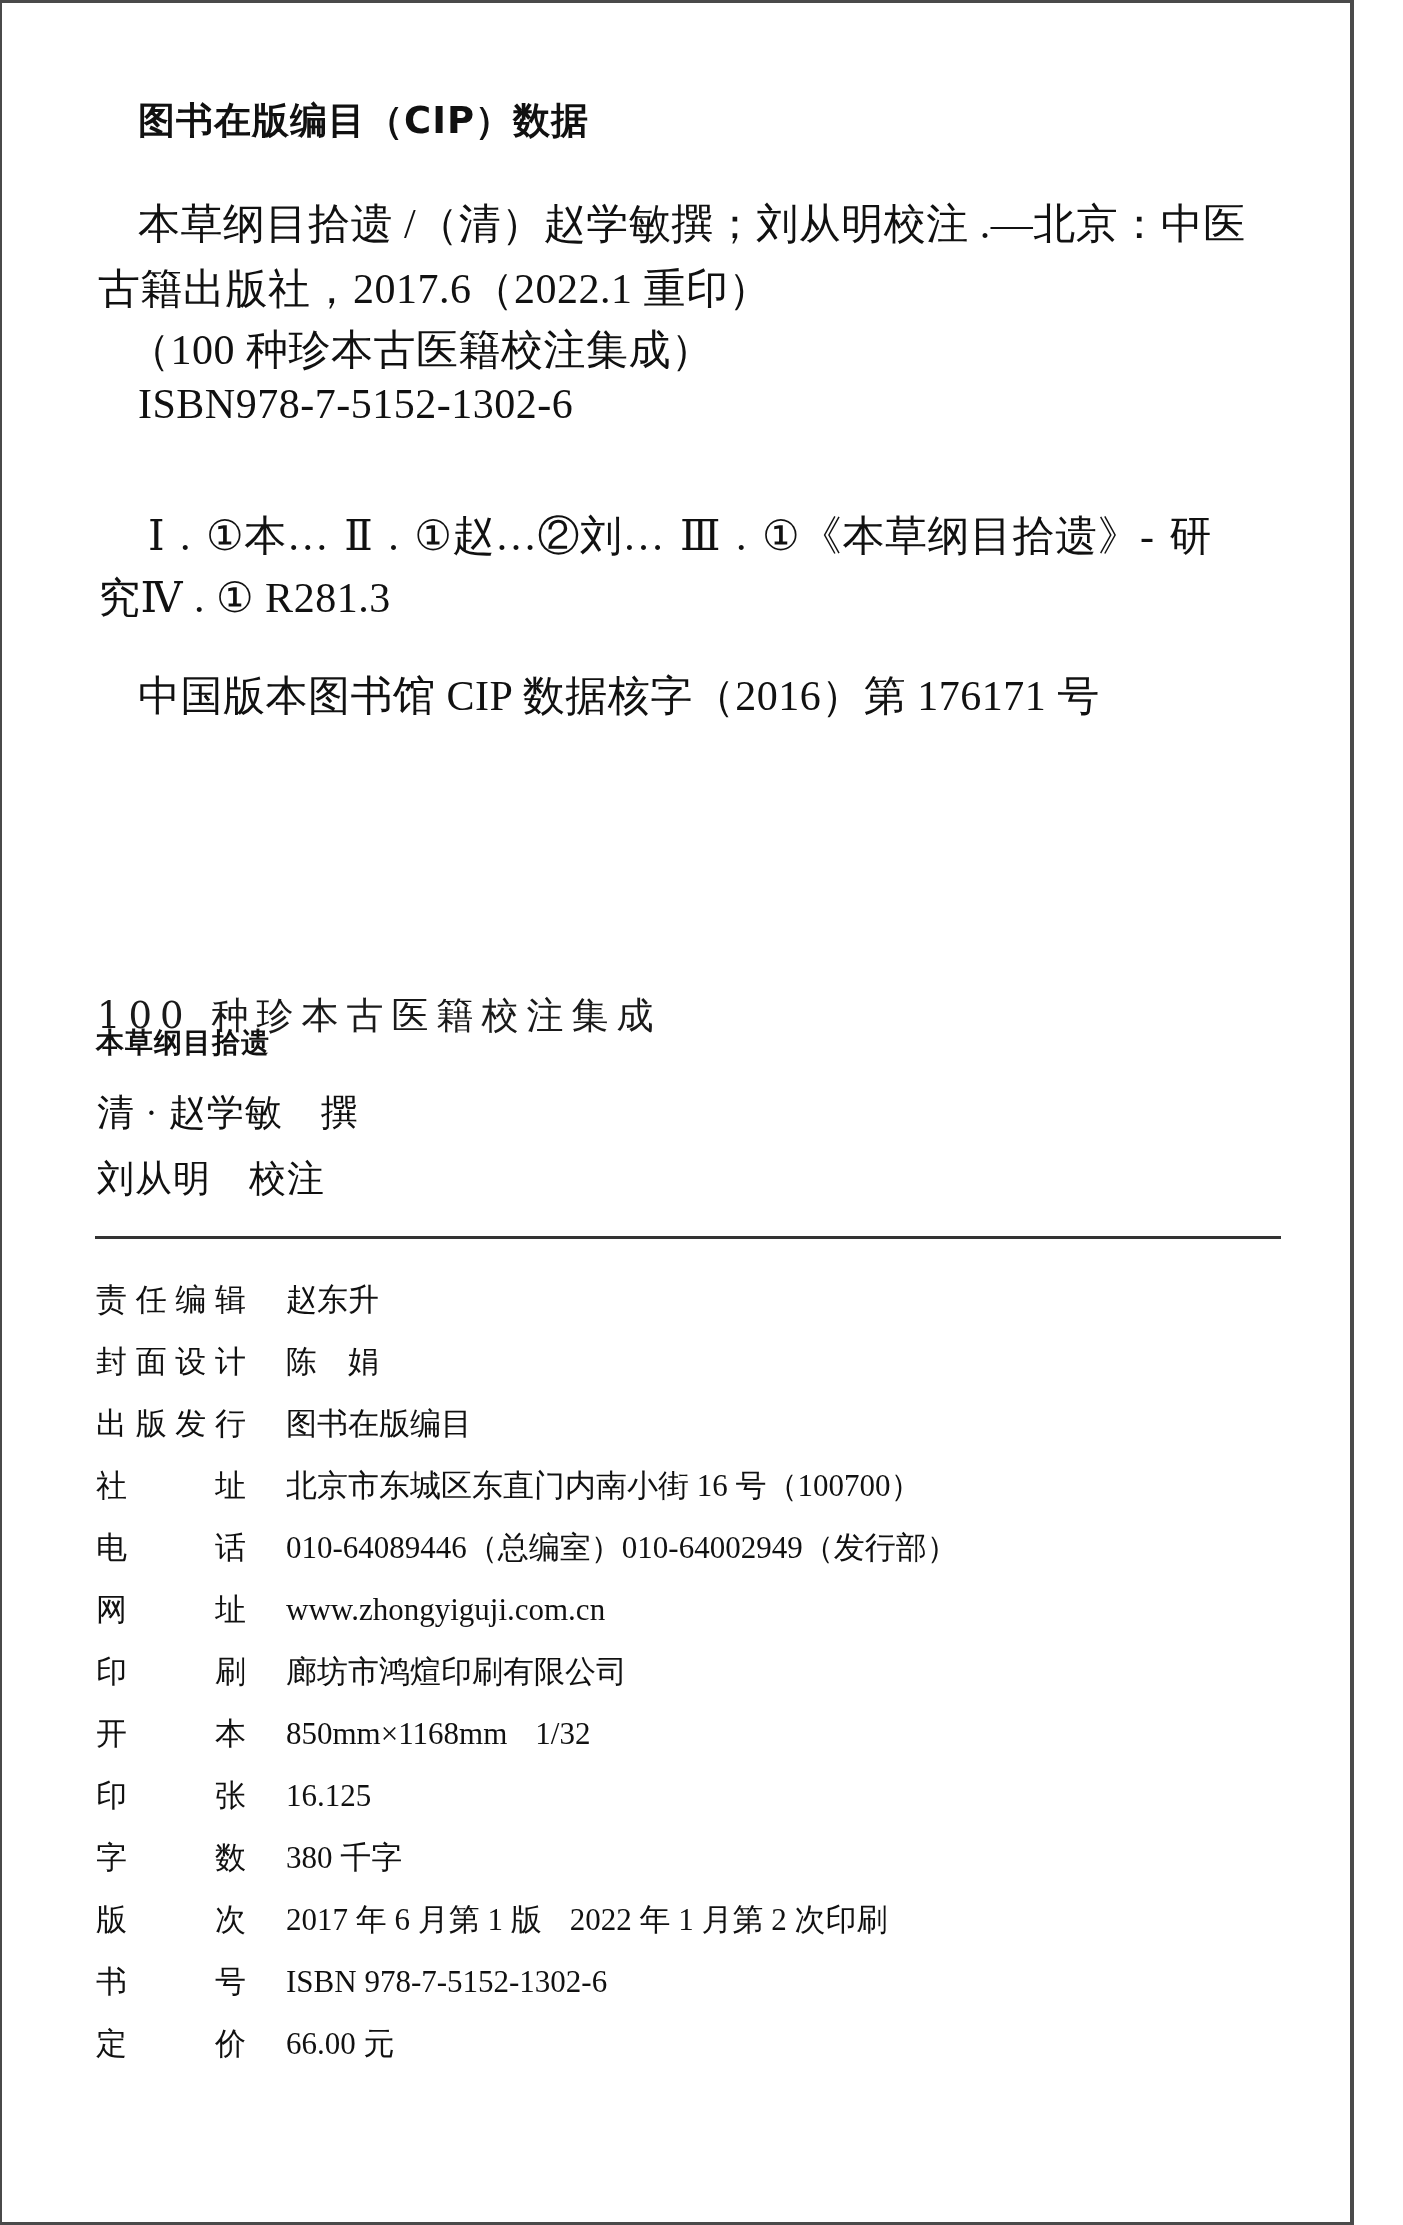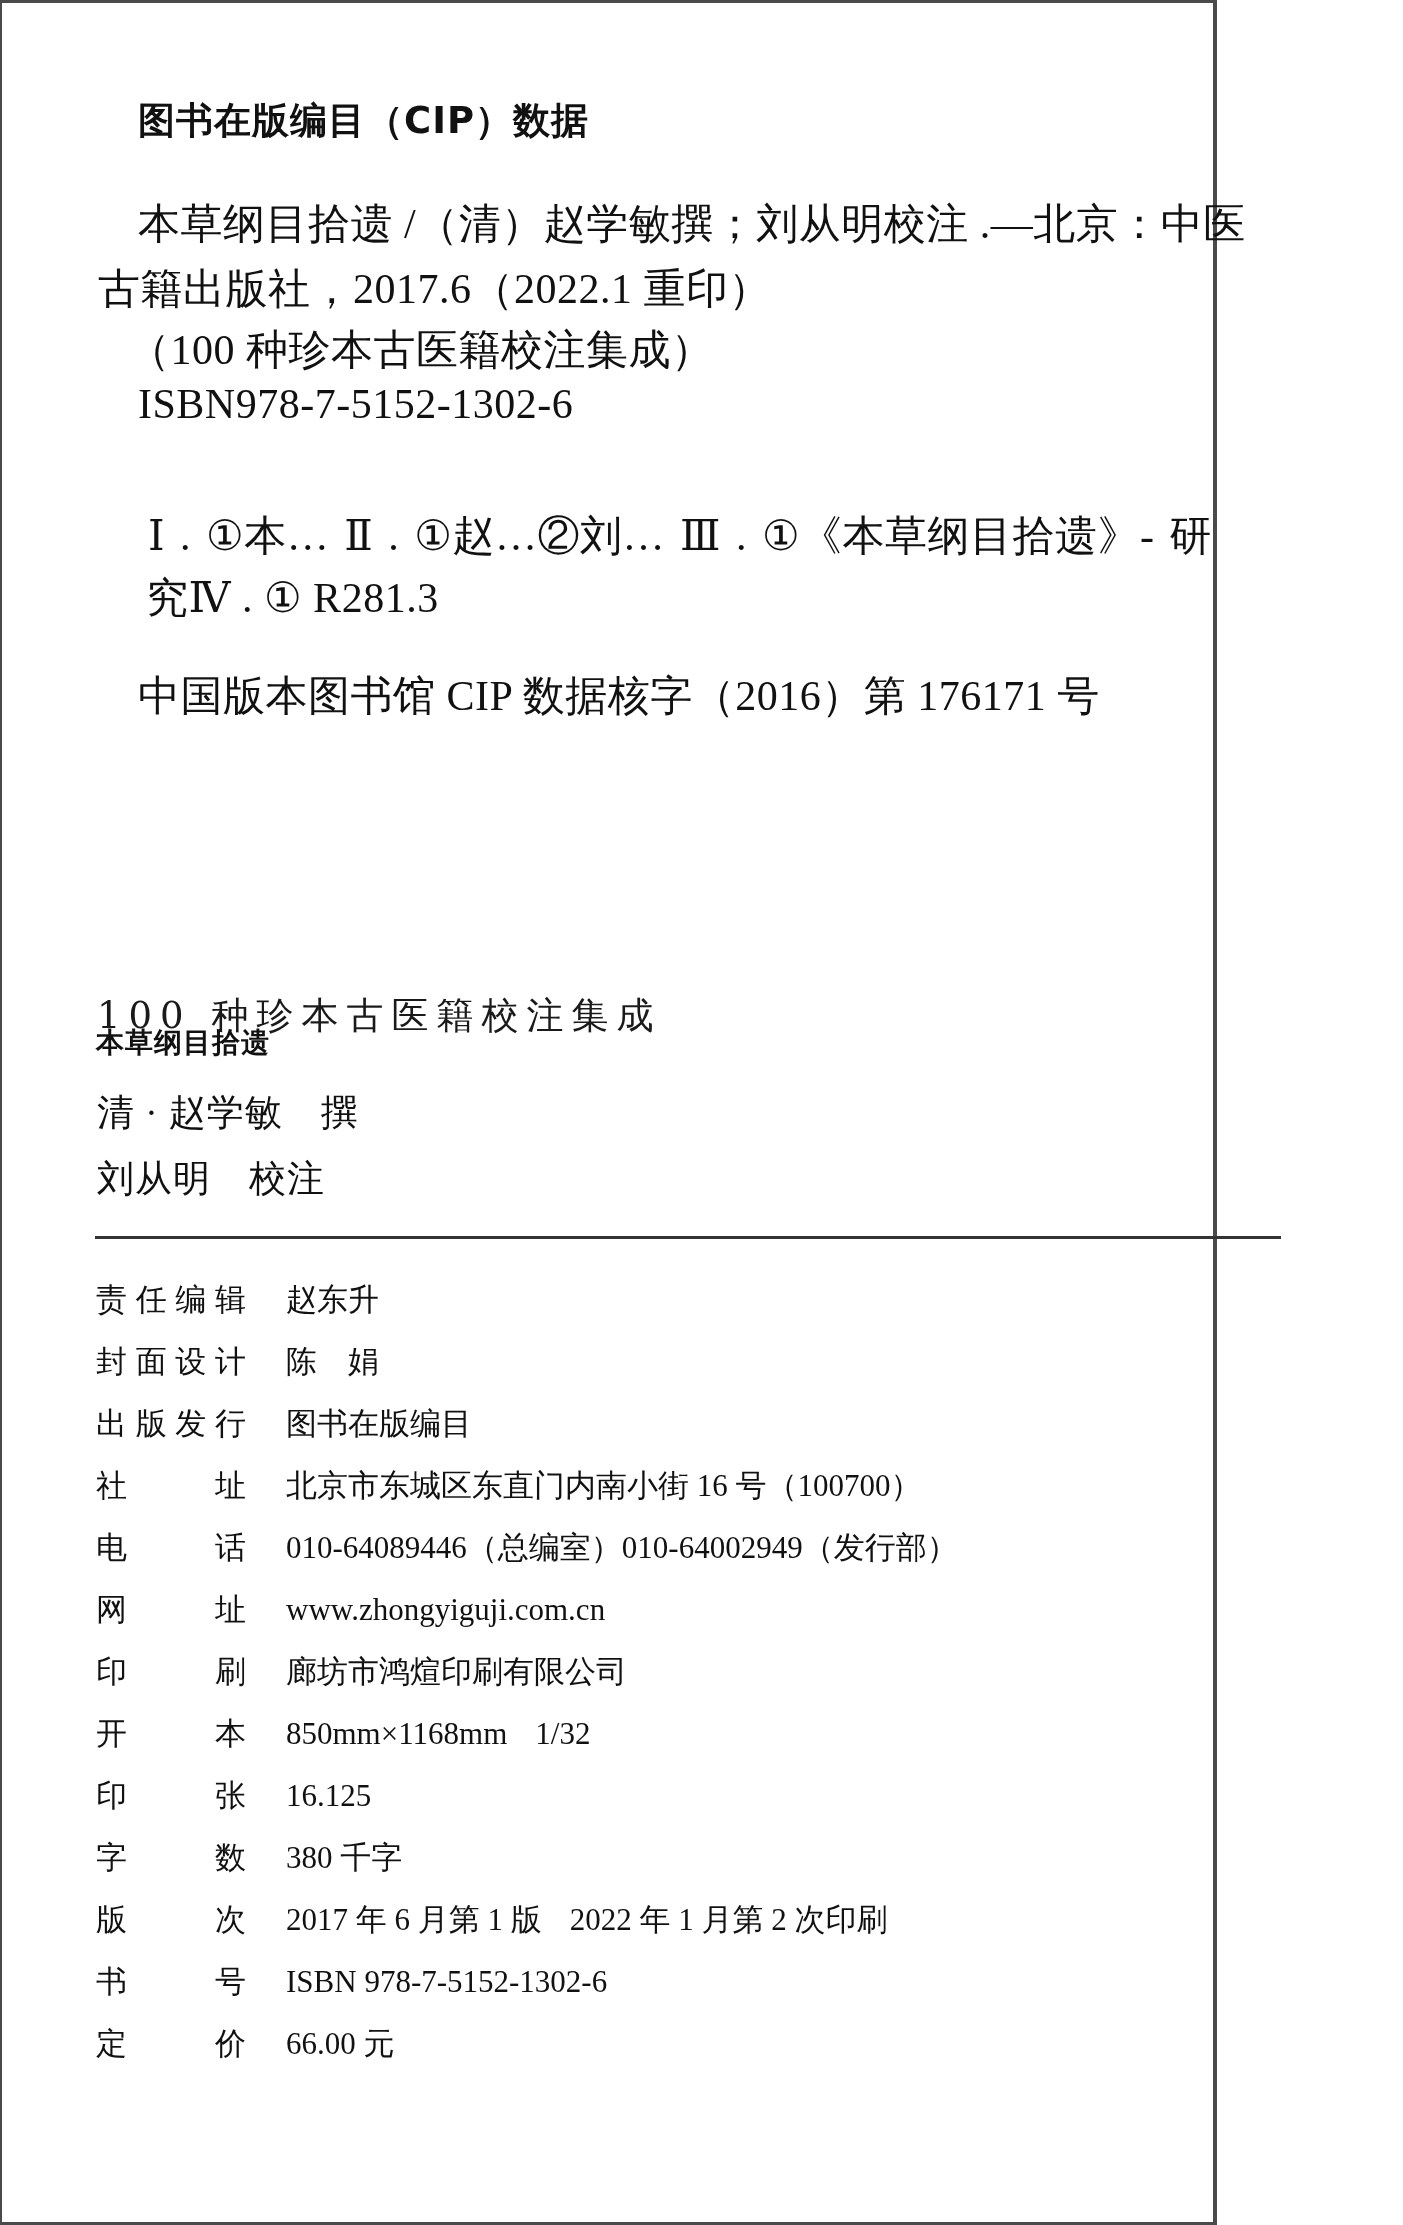--- a/index.html
+++ b/index.html
@@ -1,19 +1,19 @@
 <!DOCTYPE html>
 <html><head>
 <meta charset="utf-8">
 <style>
   html, body { margin: 0; padding: 0; background: #ffffff; }
   body { width: 1403px; height: 2225px; position: relative; overflow: hidden; }
   .page {
     position: absolute; left: 0; top: 0;
-    width: 1217px; height: 2225px;
+    width: 1354px; height: 2225px;
     box-sizing: border-box;
     border-top: 3px solid #4a4a4a;
     border-left: 2px solid #4a4a4a;
     border-bottom: 3px solid #4a4a4a;
     border-right: 4px solid #4a4a4a;
     background: #ffffff;
     color: #111111;
     font-family: "Liberation Serif", "DejaVu Serif", serif;
   }
   .line { position: absolute; white-space: nowrap; line-height: 1; }
@@ -23,21 +23,21 @@
     left: 136px; top: 99px;
     font-family: "DejaVu Sans", "Liberation Sans", sans-serif;
     font-weight: bold; font-size: 37px; letter-spacing: 1px;
   }
   .cip-text { font-size: 42px; letter-spacing: 0.5px; }
   .cip-l1 { left: 136px; top: 200px; }
   .cip-l2 { left: 96px;  top: 265px; }
   .cip-l3 { left: 126px; top: 326px; }
   .cip-l4 { left: 136px; top: 380px; }
   .cip-l5 { left: 146px; top: 512px; word-spacing: 4px; }
-  .cip-l6 { left: 96px;  top: 574px; margin-left: 48px; }
+  .cip-l6 { left: 96px;  top: 574px; }
   .cip-l7 { left: 136px; top: 672px; }
 
   
   .series {
     left: 95px; top: 970px; font-size: 37px; letter-spacing: 8px;
     font-family: "DejaVu Serif", "Liberation Serif", serif; font-weight: normal;
     color: #1a1a1a;
     margin-top: 24px;
   }
   .book-title {

